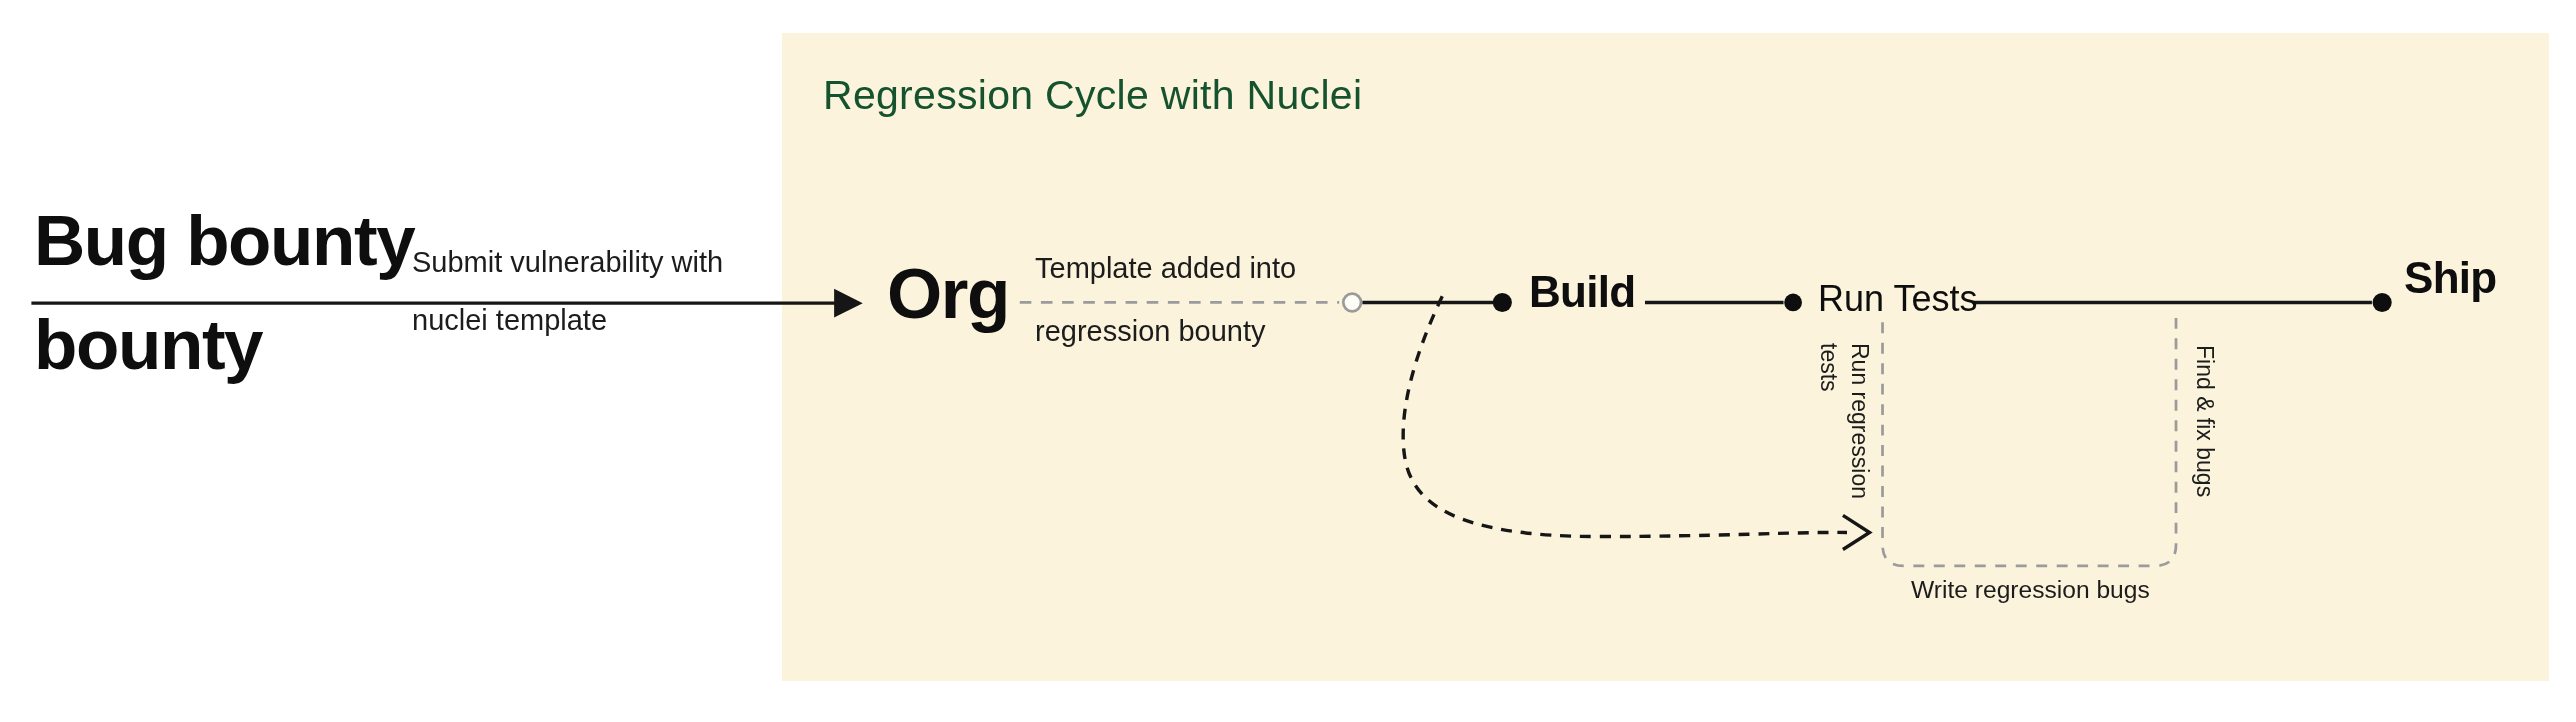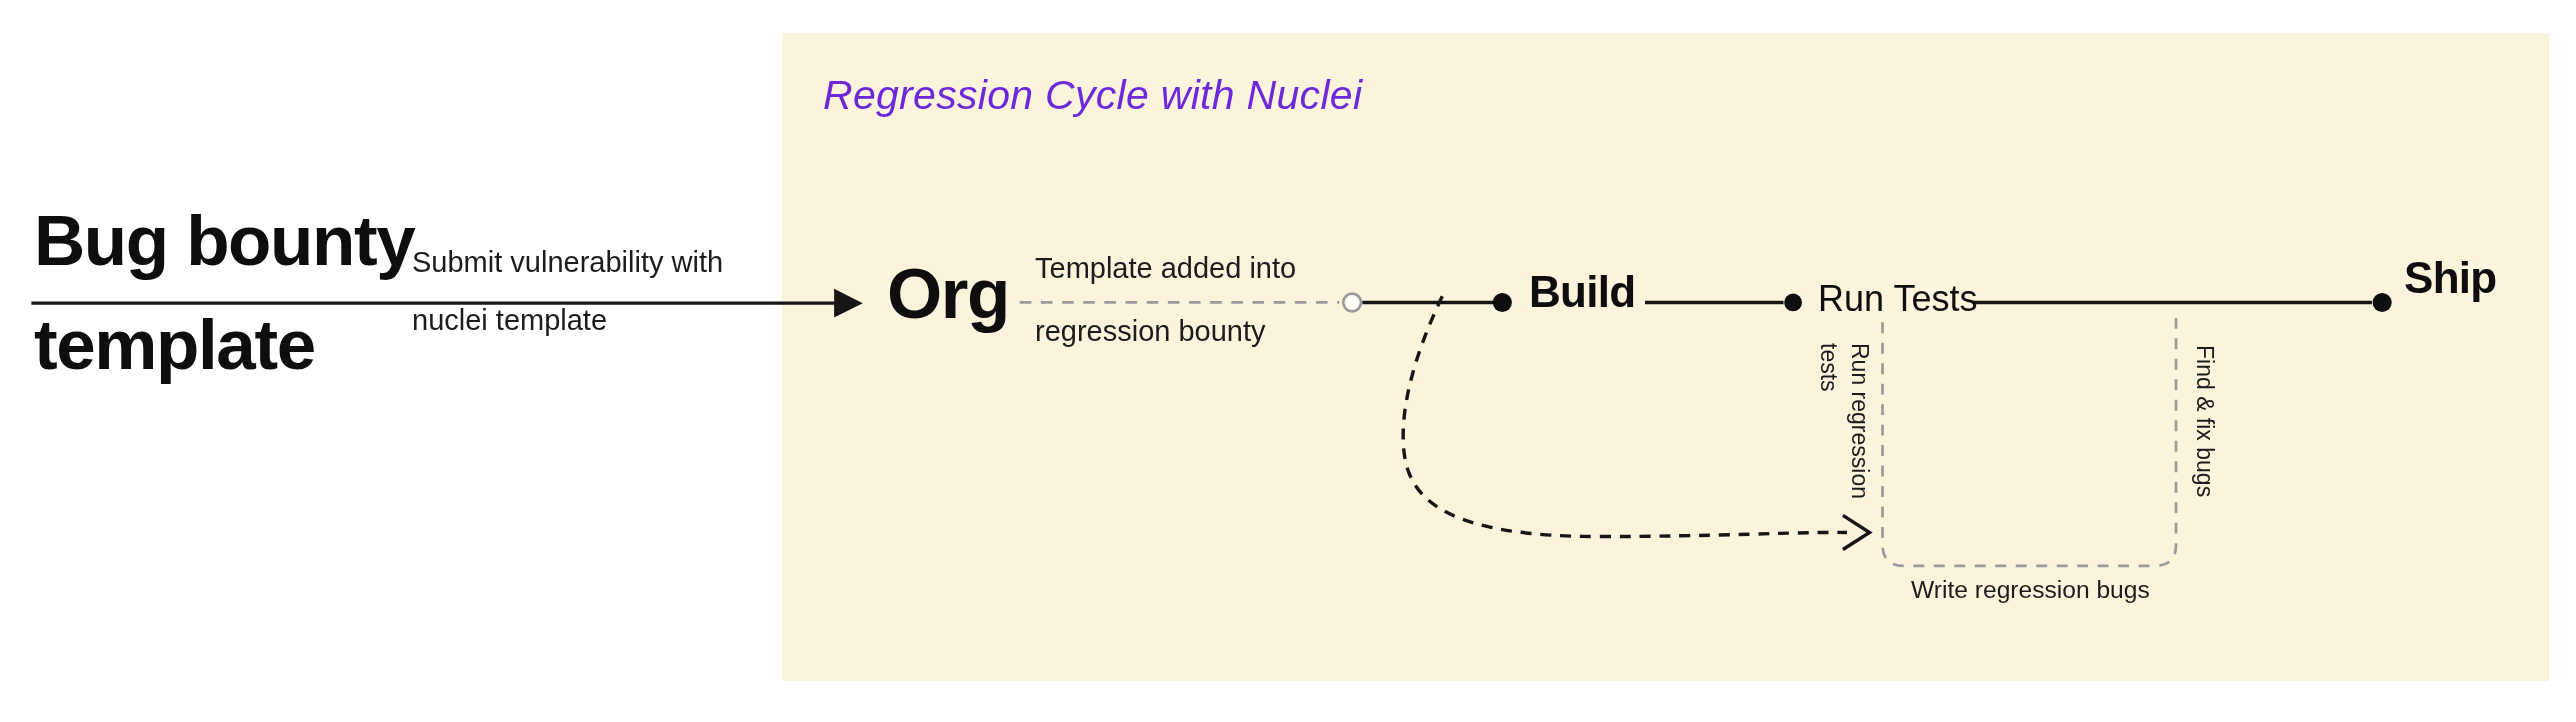--- a/index.html
+++ b/index.html
@@ -45,22 +45,21 @@
   }
   .small-label {
     font-size: 29px;
     font-weight: 400;
     color: #1c1c1c;
   }
   .panel-title {
     font-size: 41px;
     font-weight: 400;
     letter-spacing: 0.3px;
-    color: #6d28d9;
-    font-style: italic;
+    color: #14532d;
   }
   .org-label {
     font-size: 71px;
     font-weight: 700;
     letter-spacing: -1.4px;
     color: #0e0e0e;
   }
   .node-label-lg {
     font-size: 44px;
     font-weight: 700;
@@ -107,21 +106,21 @@
     <line x1="2890" y1="443" x2="3475" y2="443" stroke="#161616" stroke-width="5"></line>
     <circle cx="3490" cy="443" r="14" fill="#0e0e0e"></circle>
 
     <path d="M 2113 434 C 2072 520 2050 600 2057 662 C 2065 737 2128 786 2345 786 C 2505 786 2632 779 2706 780" fill="none" stroke="#161616" stroke-width="5" stroke-dasharray="16 13"></path>
     <polyline points="2700,755 2739,780 2700,805" fill="none" stroke="#161616" stroke-width="5"></polyline>
 
     <path d="M 2758 472 L 2758 798 Q 2758 829 2790 829 L 3156 829 Q 3188 829 3188 798 L 3188 452" fill="none" stroke="#9b9b9b" stroke-width="4" stroke-dasharray="16 14"></path>
   </svg>
 
   <div class="txt actor-line" style="left:34px; top:205px;">Bug bounty</div>
-  <div class="txt actor-line" style="left:34px; top:309px;">template</div>
+  <div class="txt actor-line" style="left:34px; top:309px;">bounty</div>
 
   <div class="txt small-label" style="left:412px; top:248px;">Submit vulnerability with</div>
   <div class="txt small-label" style="left:412px; top:306px;">nuclei template</div>
 
   <div class="txt panel-title" style="left:823px; top:75px;">Regression Cycle with Nuclei</div>
 
   <div class="txt org-label" style="left:887px; top:258px;">Org</div>
 
   <div class="txt small-label" style="left:1035px; top:254px;">Template added into</div>
   <div class="txt small-label" style="left:1035px; top:317px;">regression bounty</div>

